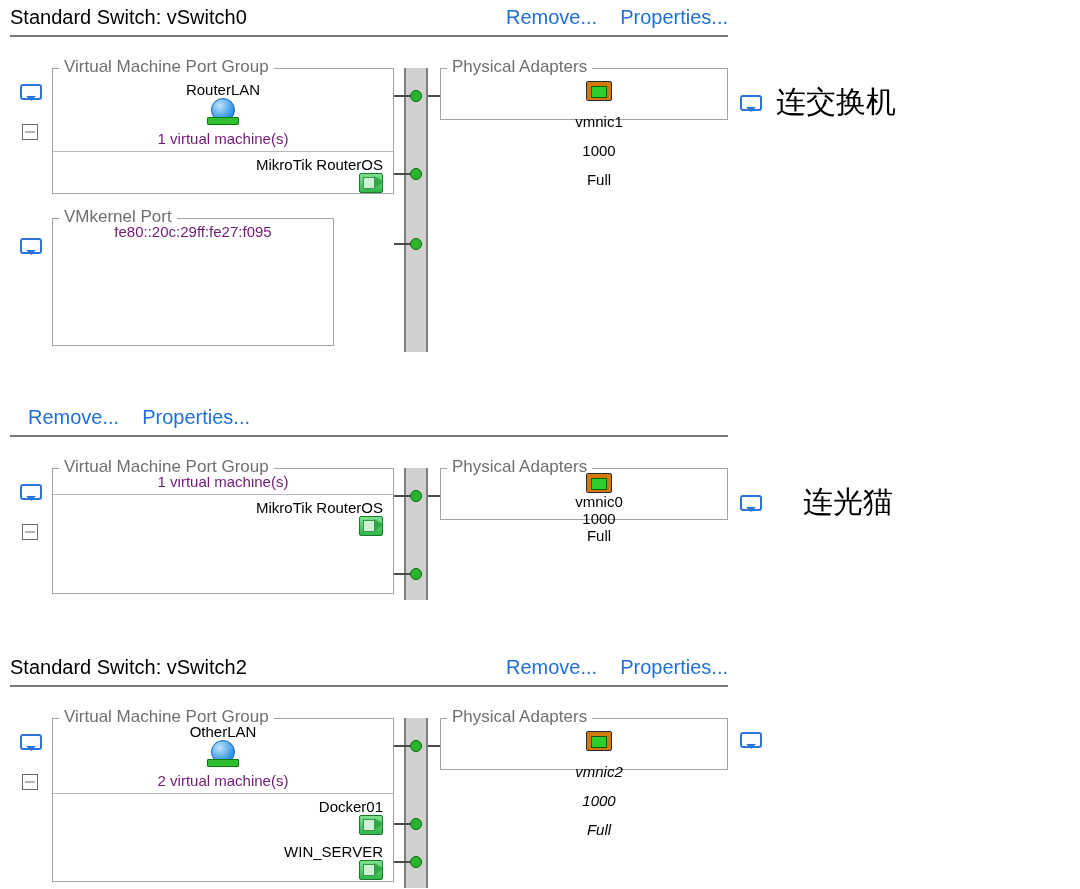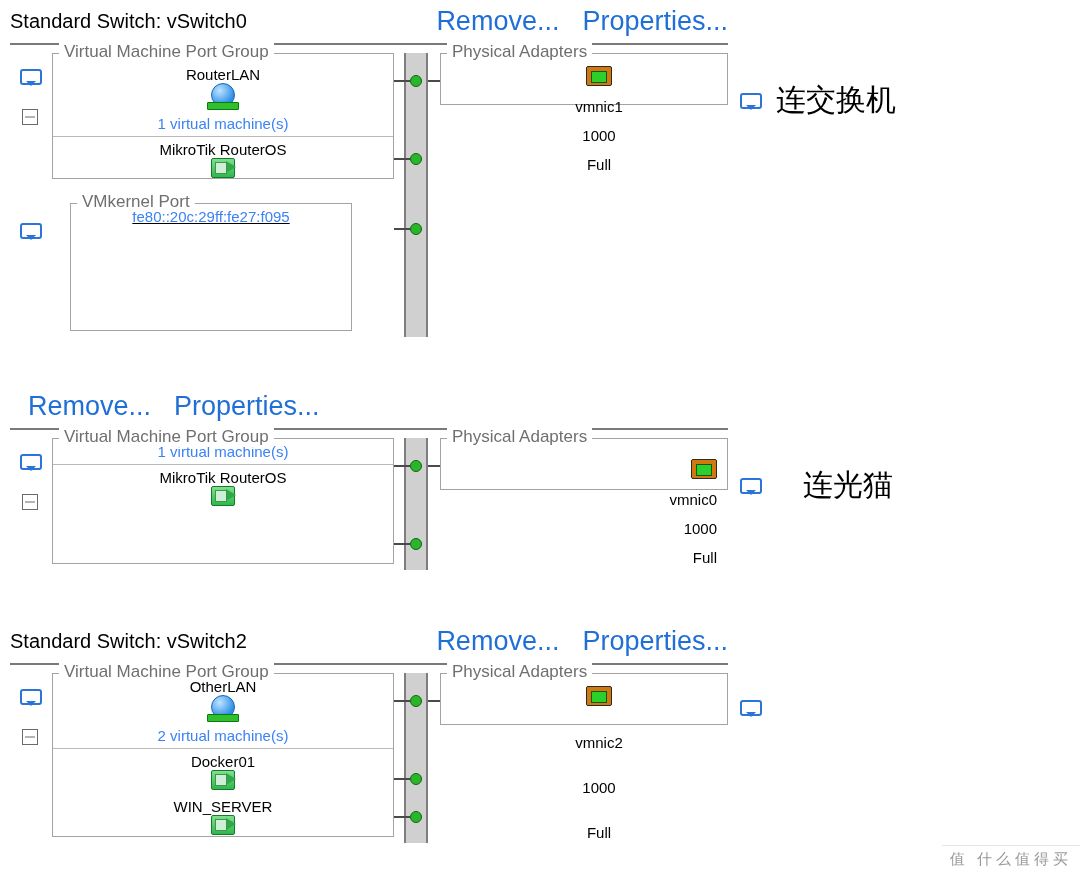--- a/index.html
+++ b/index.html
@@ -14,27 +14,27 @@
     position: relative;
   }
   .switch-block { margin-bottom: 46px; position: relative; }
   .sw-header {
     display: flex;
     justify-content: space-between;
     align-items: center;
     width: 718px;
     padding: 2px 0 6px 0;
     border-bottom: 2px solid #797979;
-    margin-bottom: 8px;
+    margin-bottom: 31px;
   }
   .sw-title { font-size: 20px; color: #000; }
   .link-row a, .link-row span {
     color: #1f6fd6;
     text-decoration: none;
-    font-size: 27px;
+    font-size: 20px;
     margin-left: 18px;
     cursor: pointer;
   }
 
   .sw-body { position: relative; height: 290px; }
   .sw-body.compact { height: 140px; }
   .sw-body.medium { height: 180px; }
 
   
   .frame {
@@ -45,33 +45,33 @@
   .legend {
     position: absolute;
     top: -12px;
     left: 6px;
     background: #fff;
     padding: 0 5px;
     font-size: 17px;
     color: #6f6f6f;
     white-space: nowrap;
   }
-  .gray { color: #3b82f6; }
+  .gray { color: #701a75; }
 
   .pg-row, .detail-row {
     display: flex;
     align-items: center;
     padding: 4px 10px;
     font-size: 15px;
     flex-direction: column;
   }
   .pg-row { justify-content: space-between; }
   .sep { border-top: 1.5px solid #b9b9b9; }
   .bold { color: #000; }
-  .vm-row { position: relative; }
+  .vm-row { position: relative; align-items: flex-end; }
 
   
   .bubble {
     position: relative;
     width: 22px; height: 16px;
     border: 2.5px solid #2b74d8;
     border-radius: 3px;
     background: #fff;
     display: inline-block;
     flex-shrink: 0;
@@ -180,21 +180,20 @@
     position: absolute;
     height: 2px;
     background: #4a4a4a;
   }
 
   .annot {
     position: absolute;
     display: flex;
     align-items: center;
     gap: 14px;
-    margin-top: 13px;
   }
   .annot .cn {
     font-size: 30px;
     font-family: "Microsoft YaHei","SimSun",sans-serif;
     color: #000;
     white-space: nowrap;
   }
   .watermark {
     position:absolute; right:0; bottom:0;
     font-size:15px; color:#9a9a9a;
@@ -235,21 +234,21 @@
       </div>
       <div class="detail-row gray">
         <span>1 virtual machine(s)</span>
       </div>
       <div class="pg-row sep vm-row">
         <span>MikroTik RouterOS</span>
         <span class="vm-nic"></span>
       </div>
     </div>
 
-    <div class="frame" style="left:60px; top:150px; width:282px; height:128px;text-decoration:underline;">
+    <div class="frame" style="left:42px; top:150px; width:282px; height:128px;">
       <span class="legend">VMkernel Port</span>
       <div class="detail-row gray">
         <span>fe80::20c:29ff:fe27:f095</span>
       </div>
     </div>
 
     <div class="backbone" style="left:394px; top:0; height:284px;"></div>
     <div class="dot" style="left:400px; top:22px;"></div>
     <div class="dot" style="left:400px; top:100px;"></div>
     <div class="dot" style="left:400px; top:170px;"></div>
@@ -305,21 +304,21 @@
     <div class="backbone" style="left:394px; top:0; height:132px;"></div>
     <div class="dot" style="left:400px; top:22px;"></div>
     <div class="dot" style="left:400px; top:100px;"></div>
     <div class="conn" style="left:384px; top:27px; width:16px;"></div>
     <div class="conn" style="left:384px; top:105px; width:16px;"></div>
     <div class="conn" style="left:418px; top:27px; width:40px;"></div>
     <div class="dot" style="left:454px; top:22px;"></div>
 
     <div class="frame" style="left:430px; top:0; width:288px; height:52px;">
       <span class="legend">Physical Adapters</span>
-      <div class="detail-row" style="margin-top:16px; gap:12px; margin-left:30px;align-items:flex-end;">
+      <div class="detail-row" style="margin-top:0; margin-left:30px;">
         <span class="phy-nic"></span>
         <span>vmnic0</span>
         <span>1000</span>
         <span>Full</span>
       </div>
     </div>
 
     <div class="annot" style="left:730px; top:14px;gap:41px;">
       <span class="bubble"></span>
       <span class="cn">连光猫</span>
@@ -367,21 +366,21 @@
     <div class="dot" style="left:400px; top:100px;"></div>
     <div class="dot" style="left:400px; top:138px;"></div>
     <div class="conn" style="left:384px; top:27px; width:16px;"></div>
     <div class="conn" style="left:384px; top:105px; width:16px;"></div>
     <div class="conn" style="left:384px; top:143px; width:16px;"></div>
     <div class="conn" style="left:418px; top:27px; width:40px;"></div>
     <div class="dot" style="left:454px; top:22px;"></div>
 
     <div class="frame" style="left:430px; top:0; width:288px; height:52px;">
       <span class="legend">Physical Adapters</span>
-      <div class="detail-row" style="margin-top:8px; gap:28px; margin-left:30px;">
+      <div class="detail-row" style="margin-top:8px; gap:12px; margin-left:30px;font-style:italic;">
         <span class="phy-nic"></span>
         <span>vmnic2</span>
         <span>1000</span>
         <span>Full</span>
       </div>
     </div>
 
     <div class="annot" style="left:730px; top:14px;">
       <span class="bubble"></span>
     </div>

